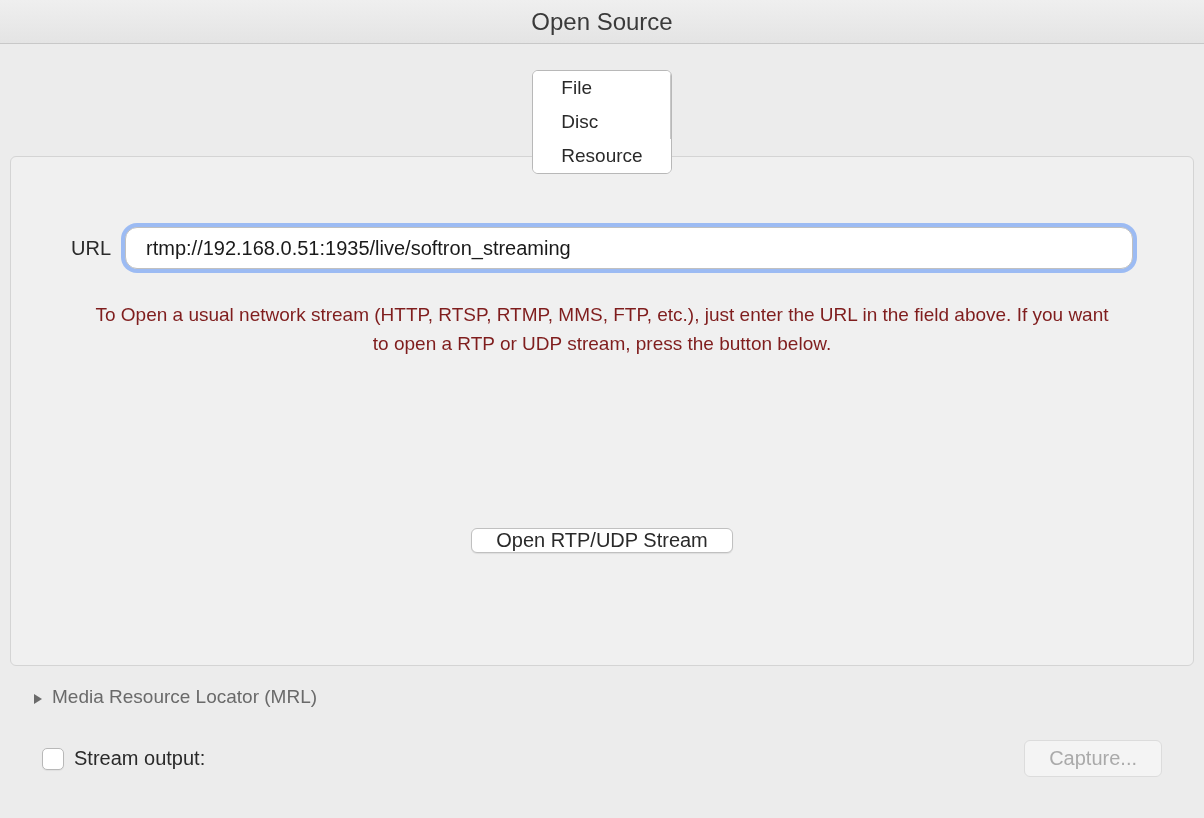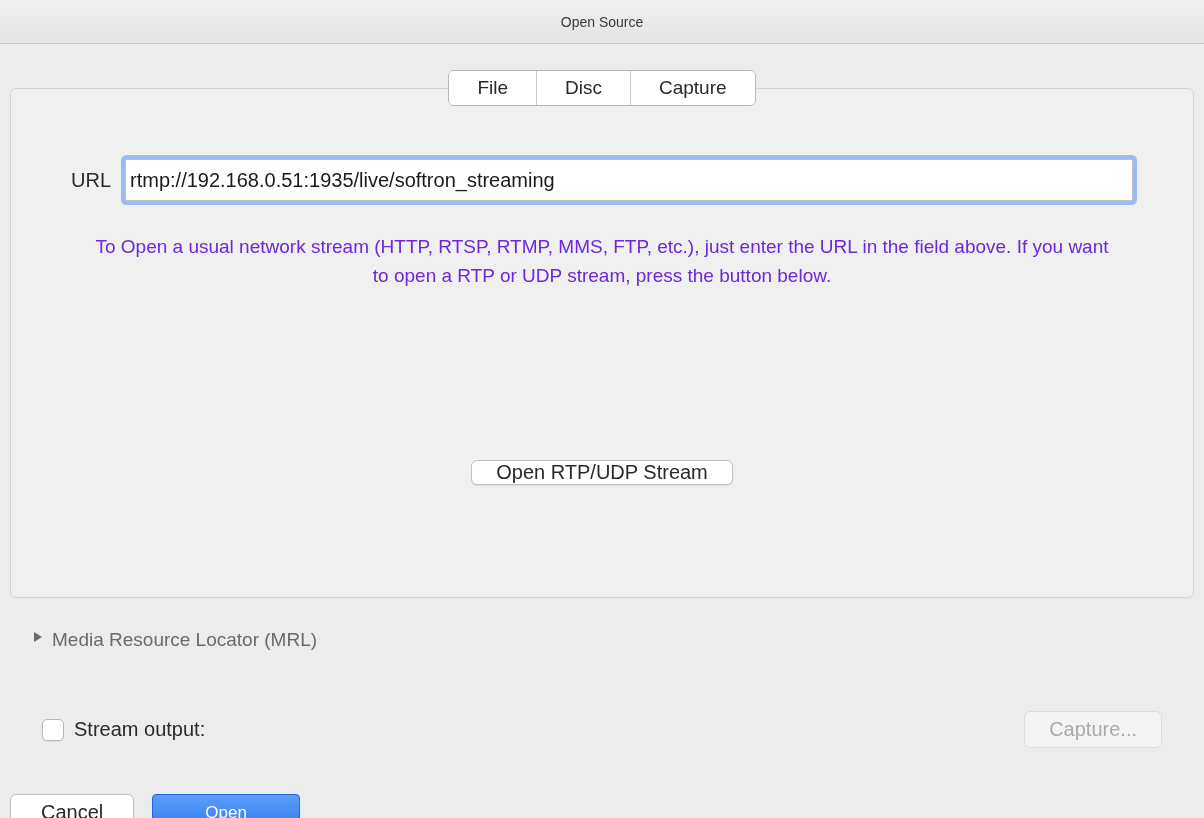--- a/index.html
+++ b/index.html
@@ -14,40 +14,41 @@
       height: 818px;
       overflow: hidden;
     }
     .titlebar {
       height: 44px;
       background: linear-gradient(to bottom, #efefef, #e4e4e4);
       border-bottom: 1px solid #c8c8c8;
       display: flex;
       align-items: center;
       justify-content: center;
-      font-size: 14px;
+      font-size: 24px;
       color: #3a3a3a;
       font-weight: 500;
     }
     .content {
       padding: 0 10px;
     }
     .tabs-wrapper {
       display: flex;
       justify-content: center;
       position: relative;
       z-index: 2;
     }
     .tabs {
       display: flex;
       border: 1px solid #b8b8b8;
       border-radius: 6px;
       overflow: hidden;
       background: #fff;
       margin-top: 26px;
+      flex-direction: column;
     }
     .tab {
       padding: 6px 28px;
       font-size: 19px;
       color: #2a2a2a;
       background: #fff;
       border-right: 1px solid #c8c8c8;
       cursor: default;
     }
     .tab:last-child {
@@ -75,33 +76,33 @@
     }
     .url-label {
       font-size: 20px;
       color: #2a2a2a;
       text-align: center;
     }
     .url-input {
       flex: 1;
       height: 42px;
       font-size: 20px;
-      padding: 4px 4px;
+      padding: 4px 20px;
       border: 1px solid #c0c0c0;
-      border-radius: 2px;
+      border-radius: 12px;
       outline: none;
       box-shadow: 0 0 0 4px rgba(88, 144, 245, 0.55);
       background: #fff;
       color: #1a1a1a;
     }
     .help-text {
       margin-top: 32px;
       text-align: center;
       font-size: 19px;
-      color: #6d28d9;
+      color: #7f1d1d;
       line-height: 1.5;
       padding: 0 20px;
     }
     .rtp-wrapper {
       display: flex;
       justify-content: center;
       margin-top: 170px;
     }
     .rtp-button {
       padding: 0 24px;
@@ -124,27 +125,26 @@
       width: 12px;
       height: 12px;
       display: inline-block;
     }
     .disclosure-icon svg {
       fill: #6a6a6a;
     }
     .mrl-label {
       font-size: 19px;
       color: #6a6a6a;
-      margin-top: 11px;
     }
     .stream-row {
       display: flex;
       align-items: center;
       justify-content: space-between;
-      margin-top: 60px;
+      margin-top: 32px;
       margin-left: 32px;
       margin-right: 32px;
     }
     .stream-left {
       display: flex;
       align-items: center;
       gap: 10px;
     }
     .checkbox {
       width: 22px;
@@ -200,21 +200,21 @@
 
 <div class="titlebar">
   <span>Open Source</span>
 </div>
 
 <div class="content">
   <div class="tabs-wrapper">
     <div class="tabs">
       <div class="tab">File</div>
       <div class="tab">Disc</div>
-      <div class="tab">Capture</div>
+      <div class="tab">Resource</div>
     </div>
   </div>
 
   <div class="panel">
     <div class="url-row">
       <span class="url-label">URL</span>
       <input type="text" class="url-input" value="rtmp://192.168.0.51:1935/live/softron_streaming" style="">
     </div>
     <div class="help-text">To Open a usual network stream (HTTP, RTSP, RTMP, MMS, FTP, etc.), just enter the URL in the field above. If you want to open a RTP or UDP stream, press the button below.</div>
     <div class="rtp-wrapper">

